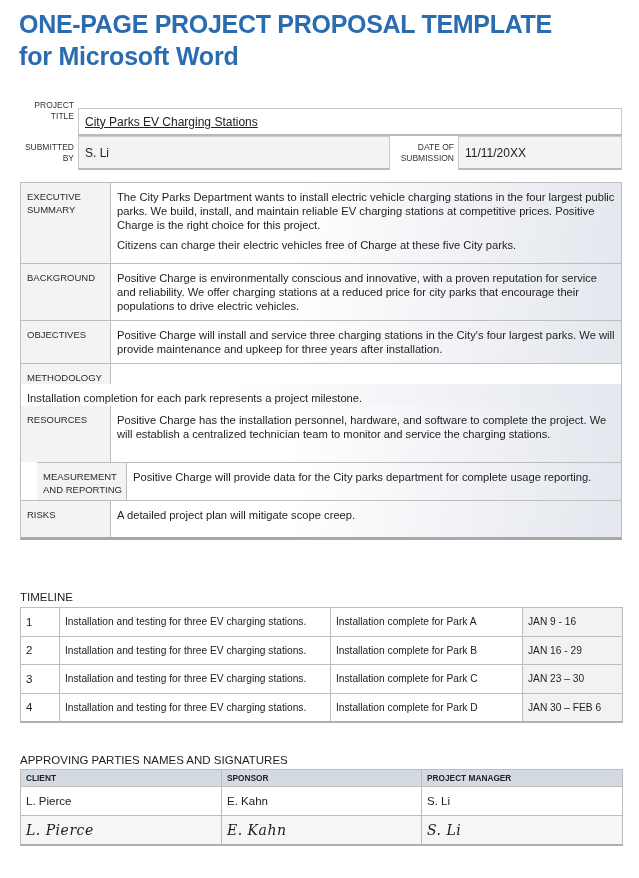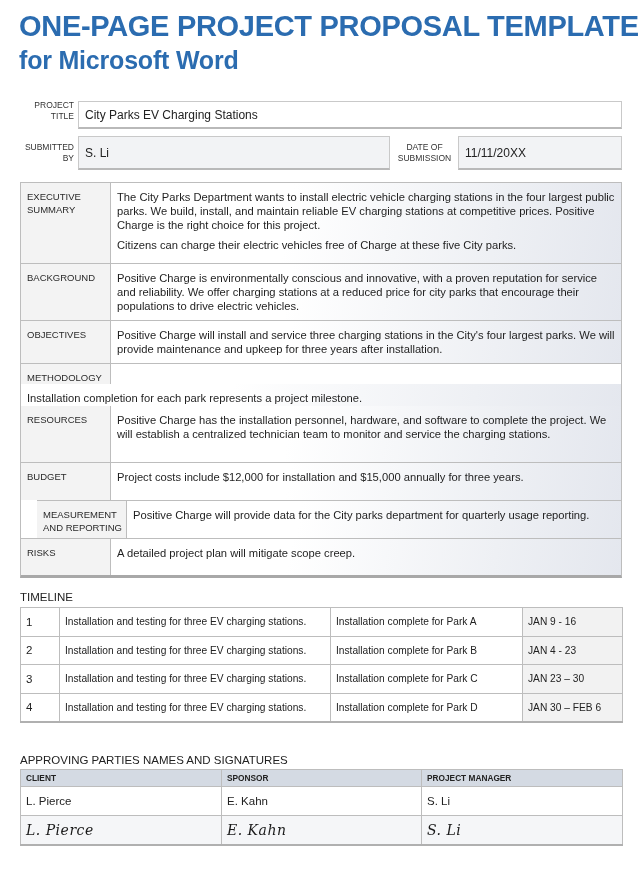--- a/index.html
+++ b/index.html
@@ -1,20 +1,20 @@
 <!DOCTYPE html>
 <html><head>
 <meta charset="utf-8">
 <style>
   * { box-sizing: border-box; margin: 0; padding: 0; }
   html, body { width: 639px; height: 878px; background: #ffffff; overflow: hidden; }
   body { font-family: "Liberation Sans", sans-serif; color: #1e1e1e; position: relative; }
 
   .title { position: absolute; left: 19px; top: 12px; color: #2b6cb0; font-weight: bold; line-height: 1; }
-  .title .l1 { font-size: 29px; letter-spacing: -0.3px; display: block; }
+  .title .l1 { font-size: 25px; letter-spacing: -0.3px; display: block; }
   .title .l2 { font-size: 25px; display: block; margin-top: 7px; letter-spacing: -0.2px; }
 
   .lbl { position: absolute; font-size: 8.5px; text-align: right; color: #333; line-height: 11px; text-transform: uppercase; }
   .field { position: absolute; border: 1px solid #c9c9c9; border-bottom: 2px solid #b9b9b9; font-size: 12px; padding-left: 6px; display: flex; align-items: center; color: #222; }
   .field.white { background: #ffffff; }
   .field.gray { background: #f2f3f5; }
 
   .sections { position: absolute; left: 20px; top: 182px; width: 602px; border: 1px solid #bdbdbd; border-bottom: 3px solid #a8a8a8; }
   .sec-row { display: flex; border-top: 1px solid #bdbdbd; }
   .sec-row:first-child { border-top: none; }
@@ -41,33 +41,33 @@
 
 <div class="title">
   <span class="l1">ONE-PAGE PROJECT PROPOSAL TEMPLATE</span>
   <span class="l2">for Microsoft Word</span>
 </div>
 
 <div class="lbl" style="left:20px; top:100px; width:54px;">
   <div>PROJECT</div>
   <div>TITLE</div>
 </div>
-<div class="field white" style="left:78px; top:101px; width:544px; height:28px;">
+<div class="field white" style="left:78px; top:108px; width:544px; height:28px;text-decoration:underline;">
   <span>City Parks EV Charging Stations</span>
 </div>
 
 <div class="lbl" style="left:20px; top:142px; width:54px;">
   <div>SUBMITTED</div>
   <div>BY</div>
 </div>
 <div class="field gray" style="left:78px; top:136px; width:312px; height:34px;">
   <span>S. Li</span>
 </div>
 
-<div class="lbl" style="left:395px; top:142px; width:59px;text-align:center;">
+<div class="lbl" style="left:395px; top:142px; width:59px;">
   <div>DATE OF</div>
   <div>SUBMISSION</div>
 </div>
 <div class="field gray" style="left:458px; top:136px; width:164px; height:34px;">
   <span>11/11/20XX</span>
 </div>
 
 <div class="sections">
   <div class="sec-row" style="height:80px;">
     <div class="sec-label">EXECUTIVE SUMMARY</div>
@@ -94,30 +94,24 @@
       <div>Installation completion for each park represents a project milestone.</div>
       <div>Charging stations will be operational after each milestone.</div>
     </div>
   </div>
   <div class="sec-row" style="height:57px;">
     <div class="sec-label">RESOURCES</div>
     <div class="sec-body">
       <p>Positive Charge has the installation personnel, hardware, and software to complete the project. We will establish a centralized technician team to monitor and service the charging stations.</p>
     </div>
   </div>
-  <div class="sec-row" style="height:38px;">
-    <div class="sec-label">BUDGET</div>
-    <div class="sec-body">
-      <p>Project costs include $12,000 for installation and $15,000 annually for three years.</p>
-    </div>
-  </div>
   <div class="sec-row" style="height:38px;margin-left:16px;">
     <div class="sec-label">MEASUREMENT AND REPORTING</div>
     <div class="sec-body">
-      <p>Positive Charge will provide data for the City parks department for quarterly usage reporting.</p>
+      <p>Positive Charge will provide data for the City parks department for complete usage reporting.</p>
     </div>
   </div>
   <div class="sec-row" style="height:37px;">
     <div class="sec-label">RISKS</div>
     <div class="sec-body">
       <p>A detailed project plan will mitigate scope creep.</p>
     </div>
   </div>
 </div>
 
@@ -133,21 +127,21 @@
   <tr>
     <td class="num">1</td>
     <td>Installation and testing for three EV charging stations.</td>
     <td>Installation complete for Park A</td>
     <td class="dates">JAN 9 - 16</td>
   </tr>
   <tr>
     <td class="num">2</td>
     <td>Installation and testing for three EV charging stations.</td>
     <td>Installation complete for Park B</td>
-    <td class="dates">JAN 4 - 23</td>
+    <td class="dates">JAN 16 - 29</td>
   </tr>
   <tr>
     <td class="num">3</td>
     <td>Installation and testing for three EV charging stations.</td>
     <td>Installation complete for Park C</td>
     <td class="dates">JAN 23 – 30</td>
   </tr>
   <tr>
     <td class="num">4</td>
     <td>Installation and testing for three EV charging stations.</td>

